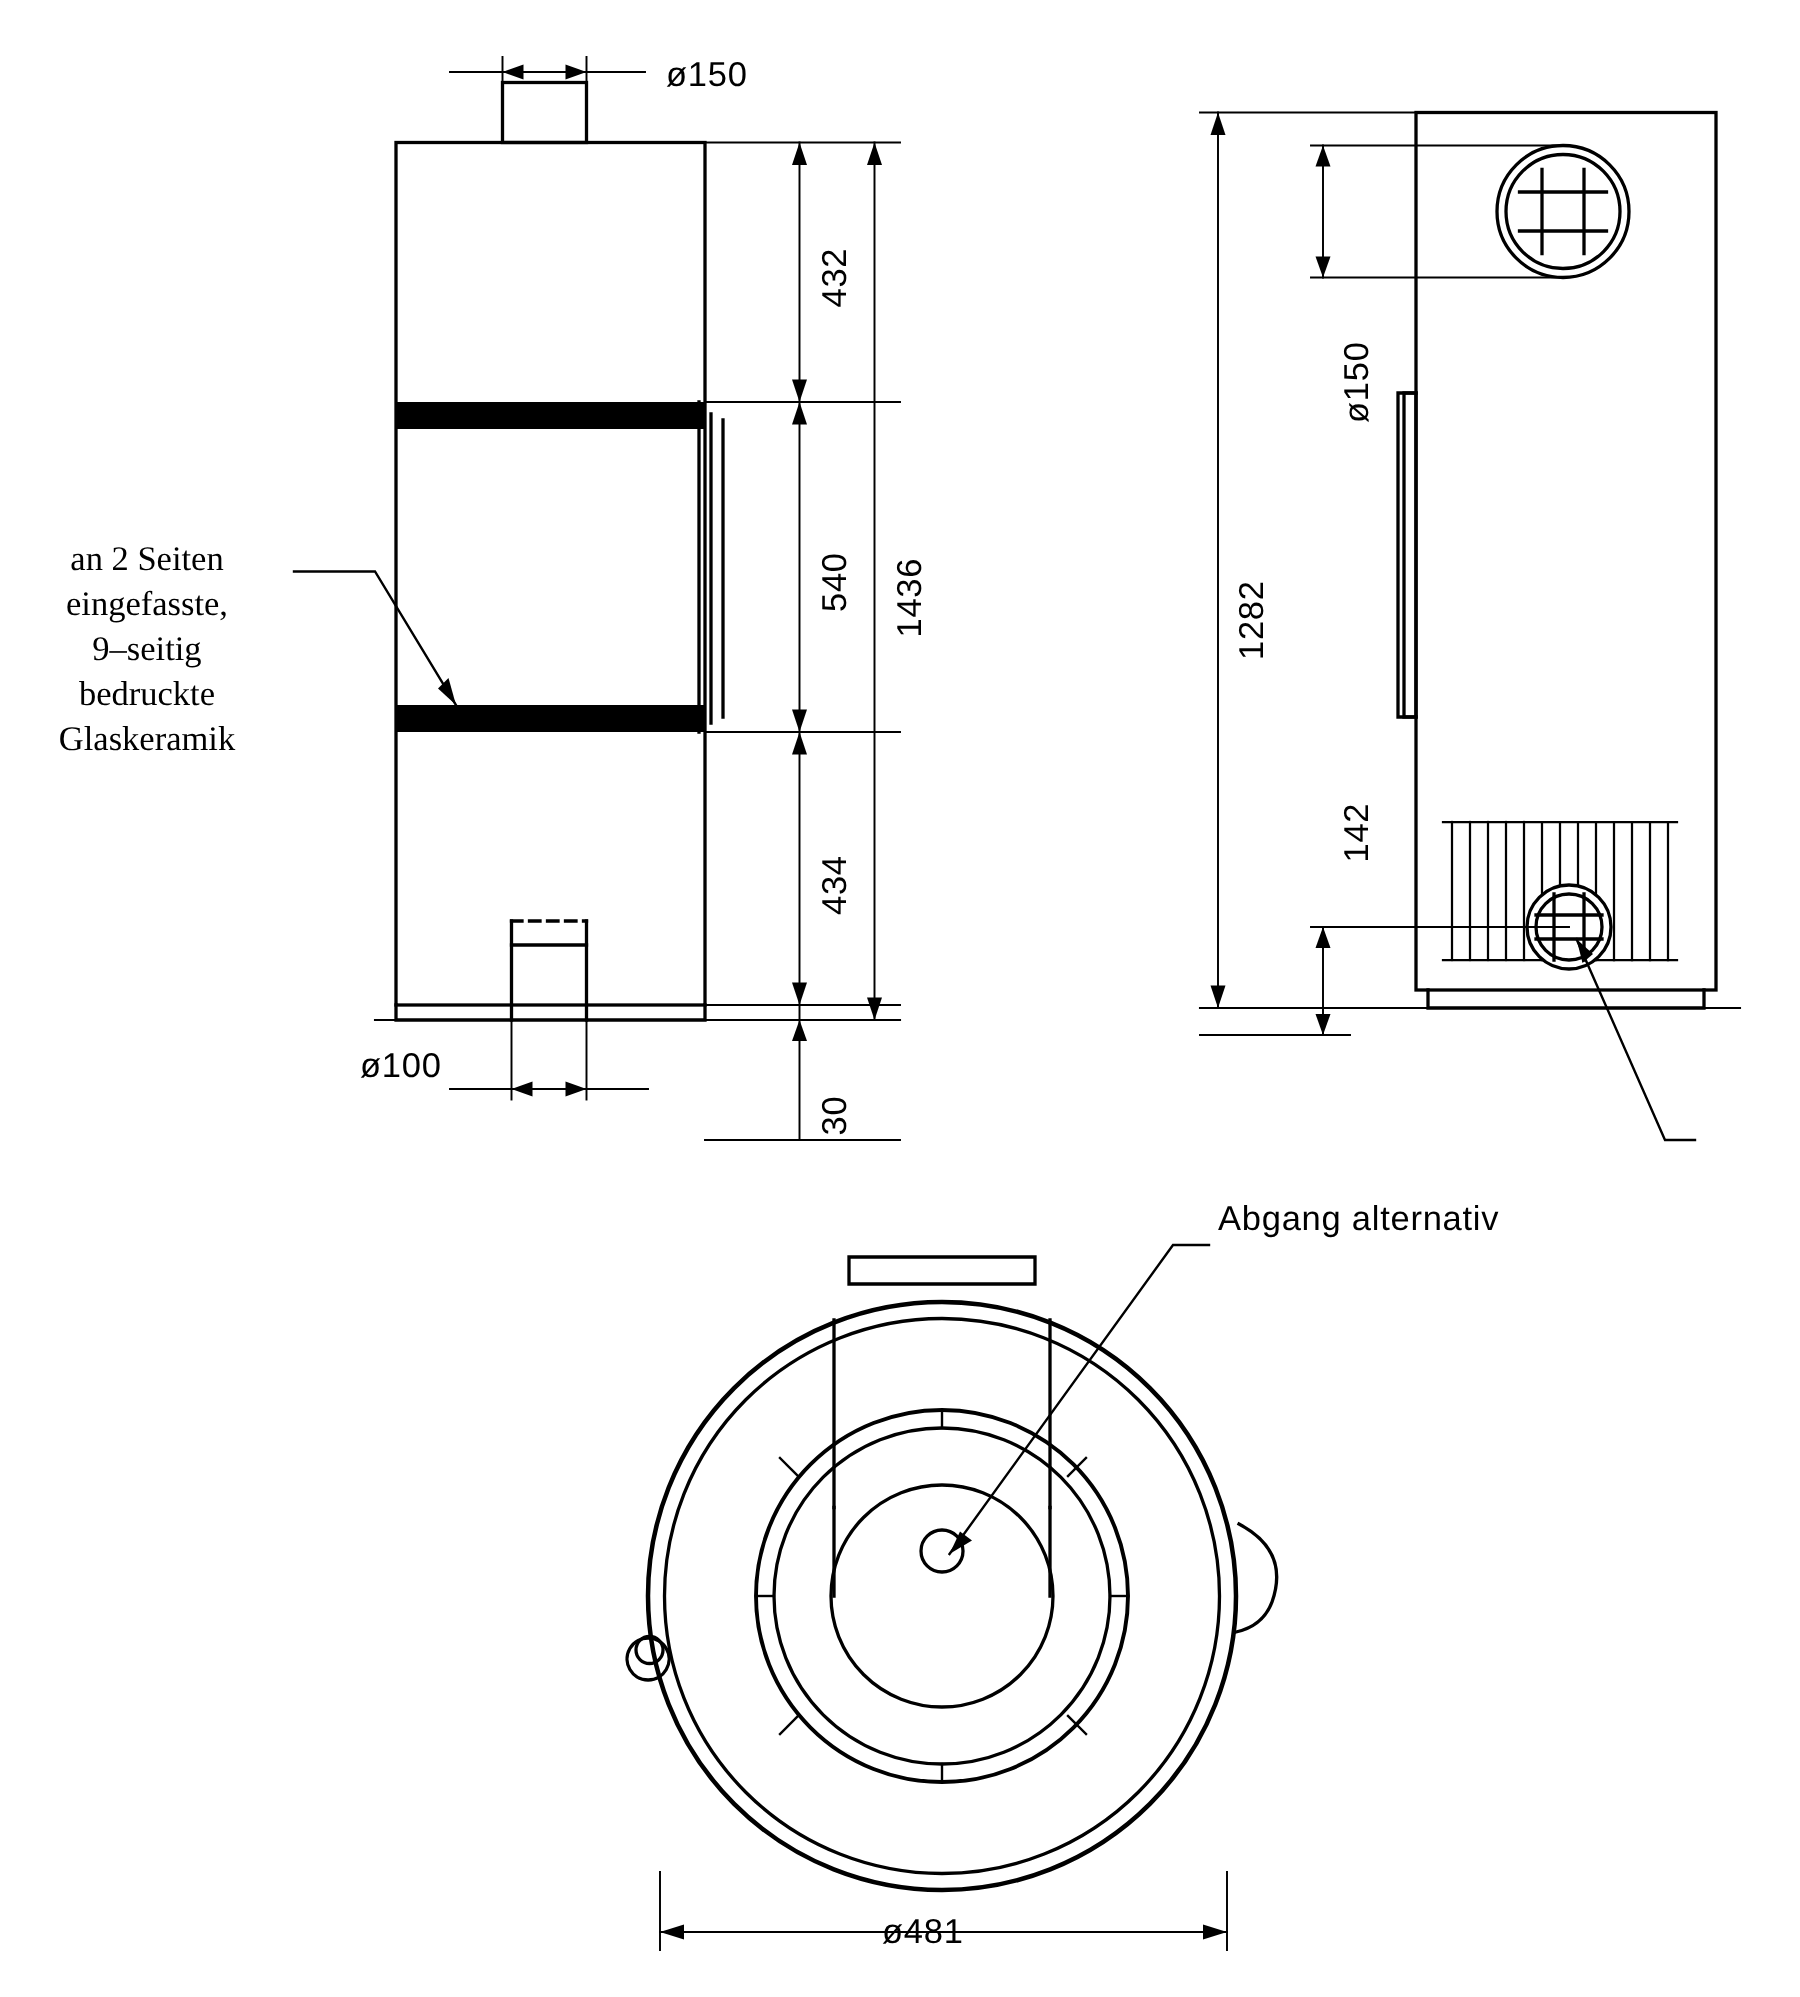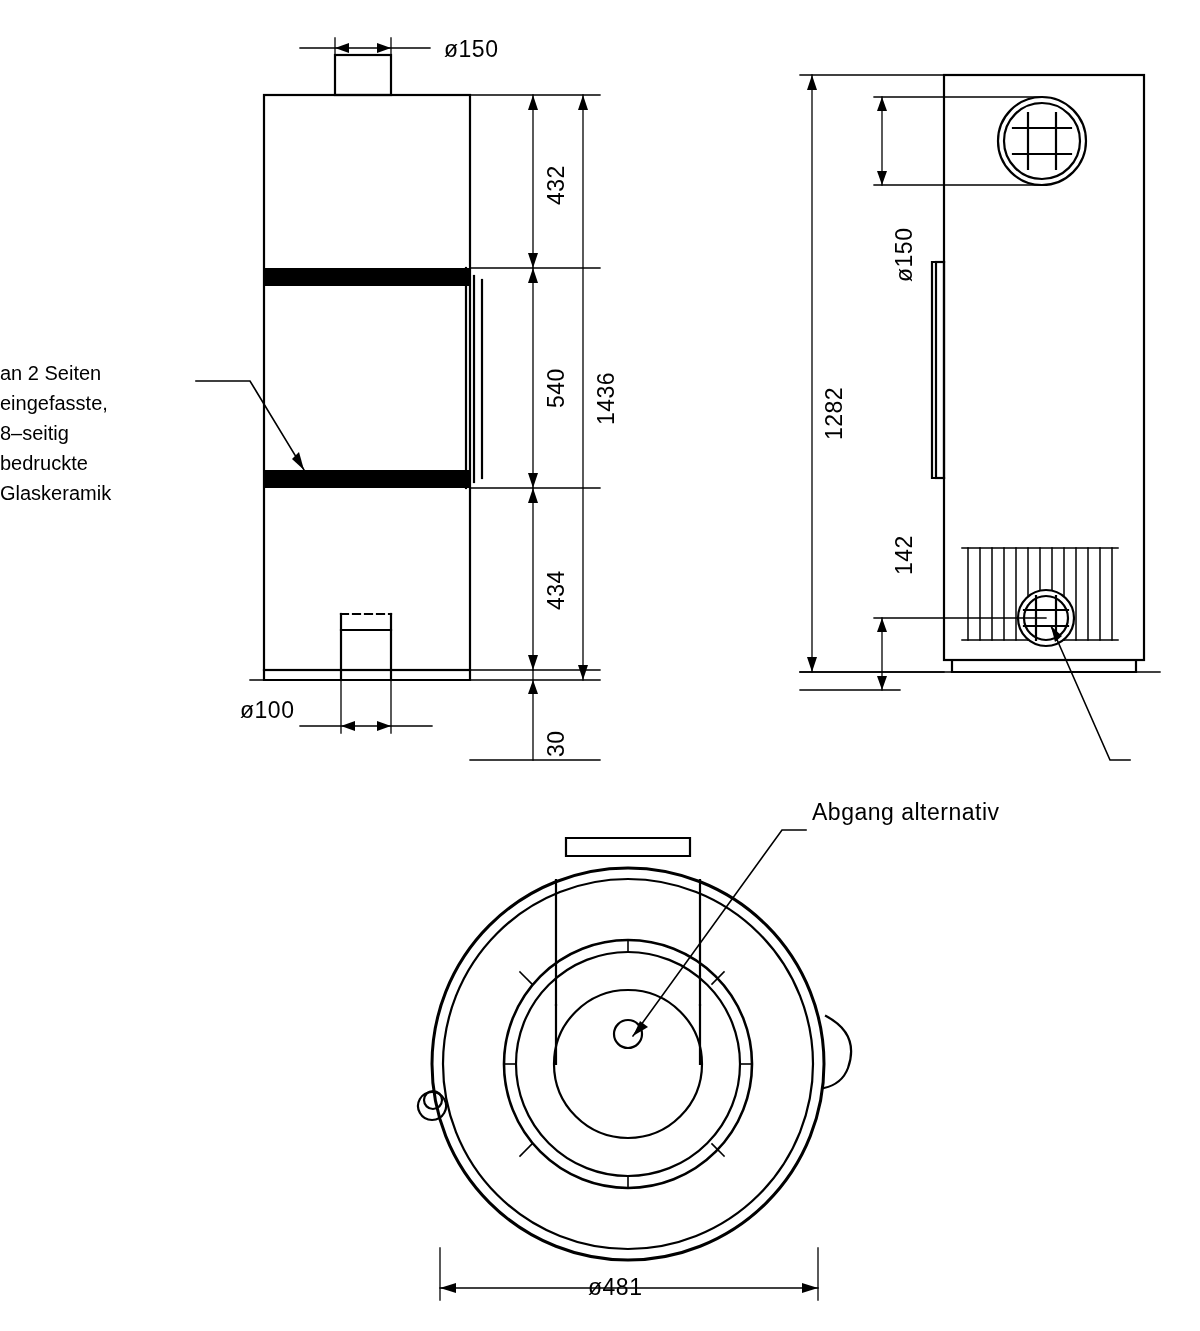--- a/index.html
+++ b/index.html
@@ -30,24 +30,25 @@
     letter-spacing: 0.5px;
     color: #000;
     white-space: nowrap;
   }
   .lbl.rot {
     transform-origin: 0 0;
     transform: rotate(-90deg);
   }
   .note {
     position: absolute;
-    font-size: 20px;
+    font-size: 23px;
     line-height: 30px;
-    text-align: left;
+    text-align: center;
     white-space: nowrap;
+    font-family: Liberation Serif, serif;
   }
 </style>
 </head>
 <body>
 
 <div id="sheet">
 
   <svg width="1200" height="1331" viewBox="0 0 1200 1331">
     <g fill="none" stroke="#000" stroke-width="2.2" stroke-linecap="square">
 
@@ -240,21 +241,21 @@
 
   <div class="lbl rot" style="left:593px; top:425px;">1436</div>
 
   <div class="lbl rot" style="left:543px; top:757px;">30</div>
 
   <div class="lbl" style="left:240px; top:697px;">ø100</div>
 
   <div class="note" style="left:0px; top:358px; width:196px;">
     <div>an 2 Seiten</div>
     <div>eingefasste,</div>
-    <div>8–seitig</div>
+    <div>9–seitig</div>
     <div>bedruckte</div>
     <div>Glaskeramik</div>
   </div>
 
   <div class="lbl rot" style="left:891px; top:282px;">ø150</div>
 
   <div class="lbl rot" style="left:821px; top:440px;">1282</div>
 
   <div class="lbl rot" style="left:891px; top:575px;">142</div>
 

